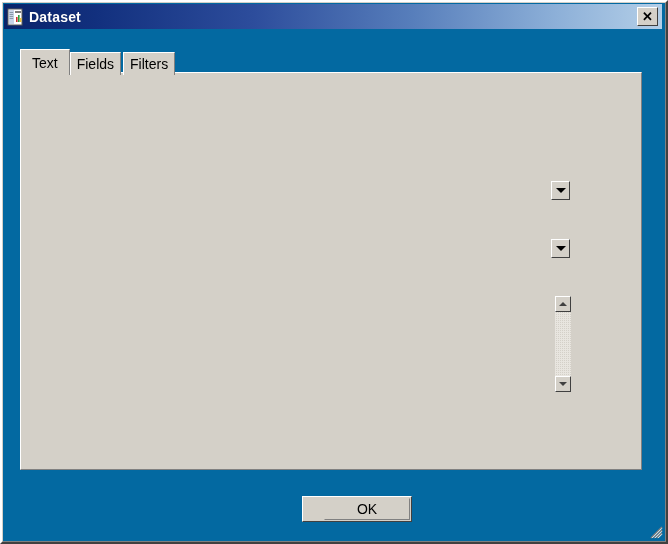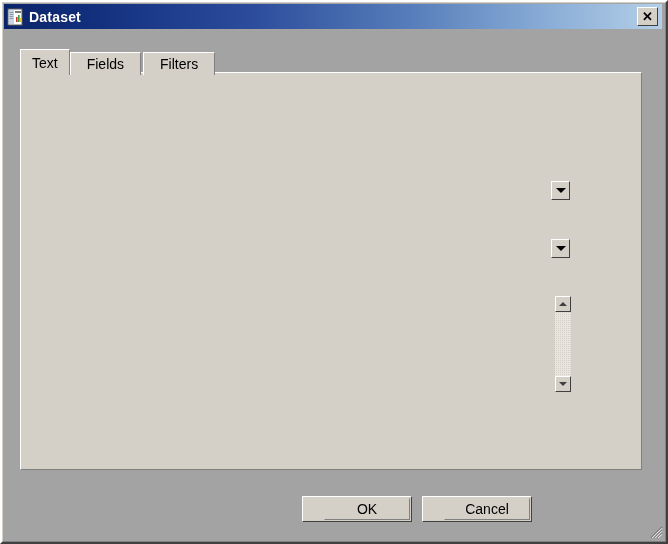--- a/index.html
+++ b/index.html
@@ -14,21 +14,21 @@
     overflow: hidden;
   }
 
   
   .window {
     position: absolute;
     left: 0; top: 0;
     width: 668px;
     height: 544px;
     box-sizing: border-box;
-    background: #a3a3a3;
+    background: #0369a1;
     border-top: 2px solid #ffffff;
     border-left: 2px solid #ffffff;
     border-right: 2px solid #404040;
     border-bottom: 2px solid #404040;
   }
   .window-inner {
     position: absolute;
     left: 0; top: 0; right: 0; bottom: 0;
     border-top: 1px solid #d4d0c8;
     border-left: 1px solid #d4d0c8;
@@ -95,21 +95,21 @@
     position: absolute;
     left: 20px;
     top: 47px;
     height: 26px;
     display: flex;
     align-items: flex-end;
     z-index: 4;
   }
   .tab {
     height: 23px;
-    padding: 0 16px;
+    padding: 0 6px;
     box-sizing: border-box;
     display: flex;
     align-items: center;
     font-size: 14px;
     color: #000000;
     background: #d4d0c8;
     border-top: 1px solid #ffffff;
     border-left: 1px solid #ffffff;
     border-right: 1px solid #808080;
     border-bottom: none;
@@ -445,23 +445,20 @@
   </div>
 
   <div class="field-label" style="left:50px; top:406px;">Timeout:</div>
   <div class="sunken" style="left:49px; top:424px; width:523px; height:26px;">
     <div class="sunken-inner"></div>
   </div>
 
   <div class="dlg-btn" style="left:300px; top:494px; width:110px;">
     <span class="ib">OK</span>
   </div>
-  <div class="dlg-btn" style="left:420px; top:494px; width:110px;">
-    <span class="ib">Cancel</span>
-  </div>
 
   <div class="grip">
     <svg width="14" height="14" viewBox="0 0 14 14" xmlns="http://www.w3.org/2000/svg">
       <path d="M13 2 L2 13" stroke="#808080" stroke-width="1.6"></path>
       <path d="M13 5 L5 13" stroke="#808080" stroke-width="1.6"></path>
       <path d="M13 8 L8 13" stroke="#808080" stroke-width="1.6"></path>
       <path d="M13 3.2 L3.2 13" stroke="#ffffff" stroke-width="0.9"></path>
       <path d="M13 6.2 L6.2 13" stroke="#ffffff" stroke-width="0.9"></path>
       <path d="M13 9.2 L9.2 13" stroke="#ffffff" stroke-width="0.9"></path>
     </svg>

